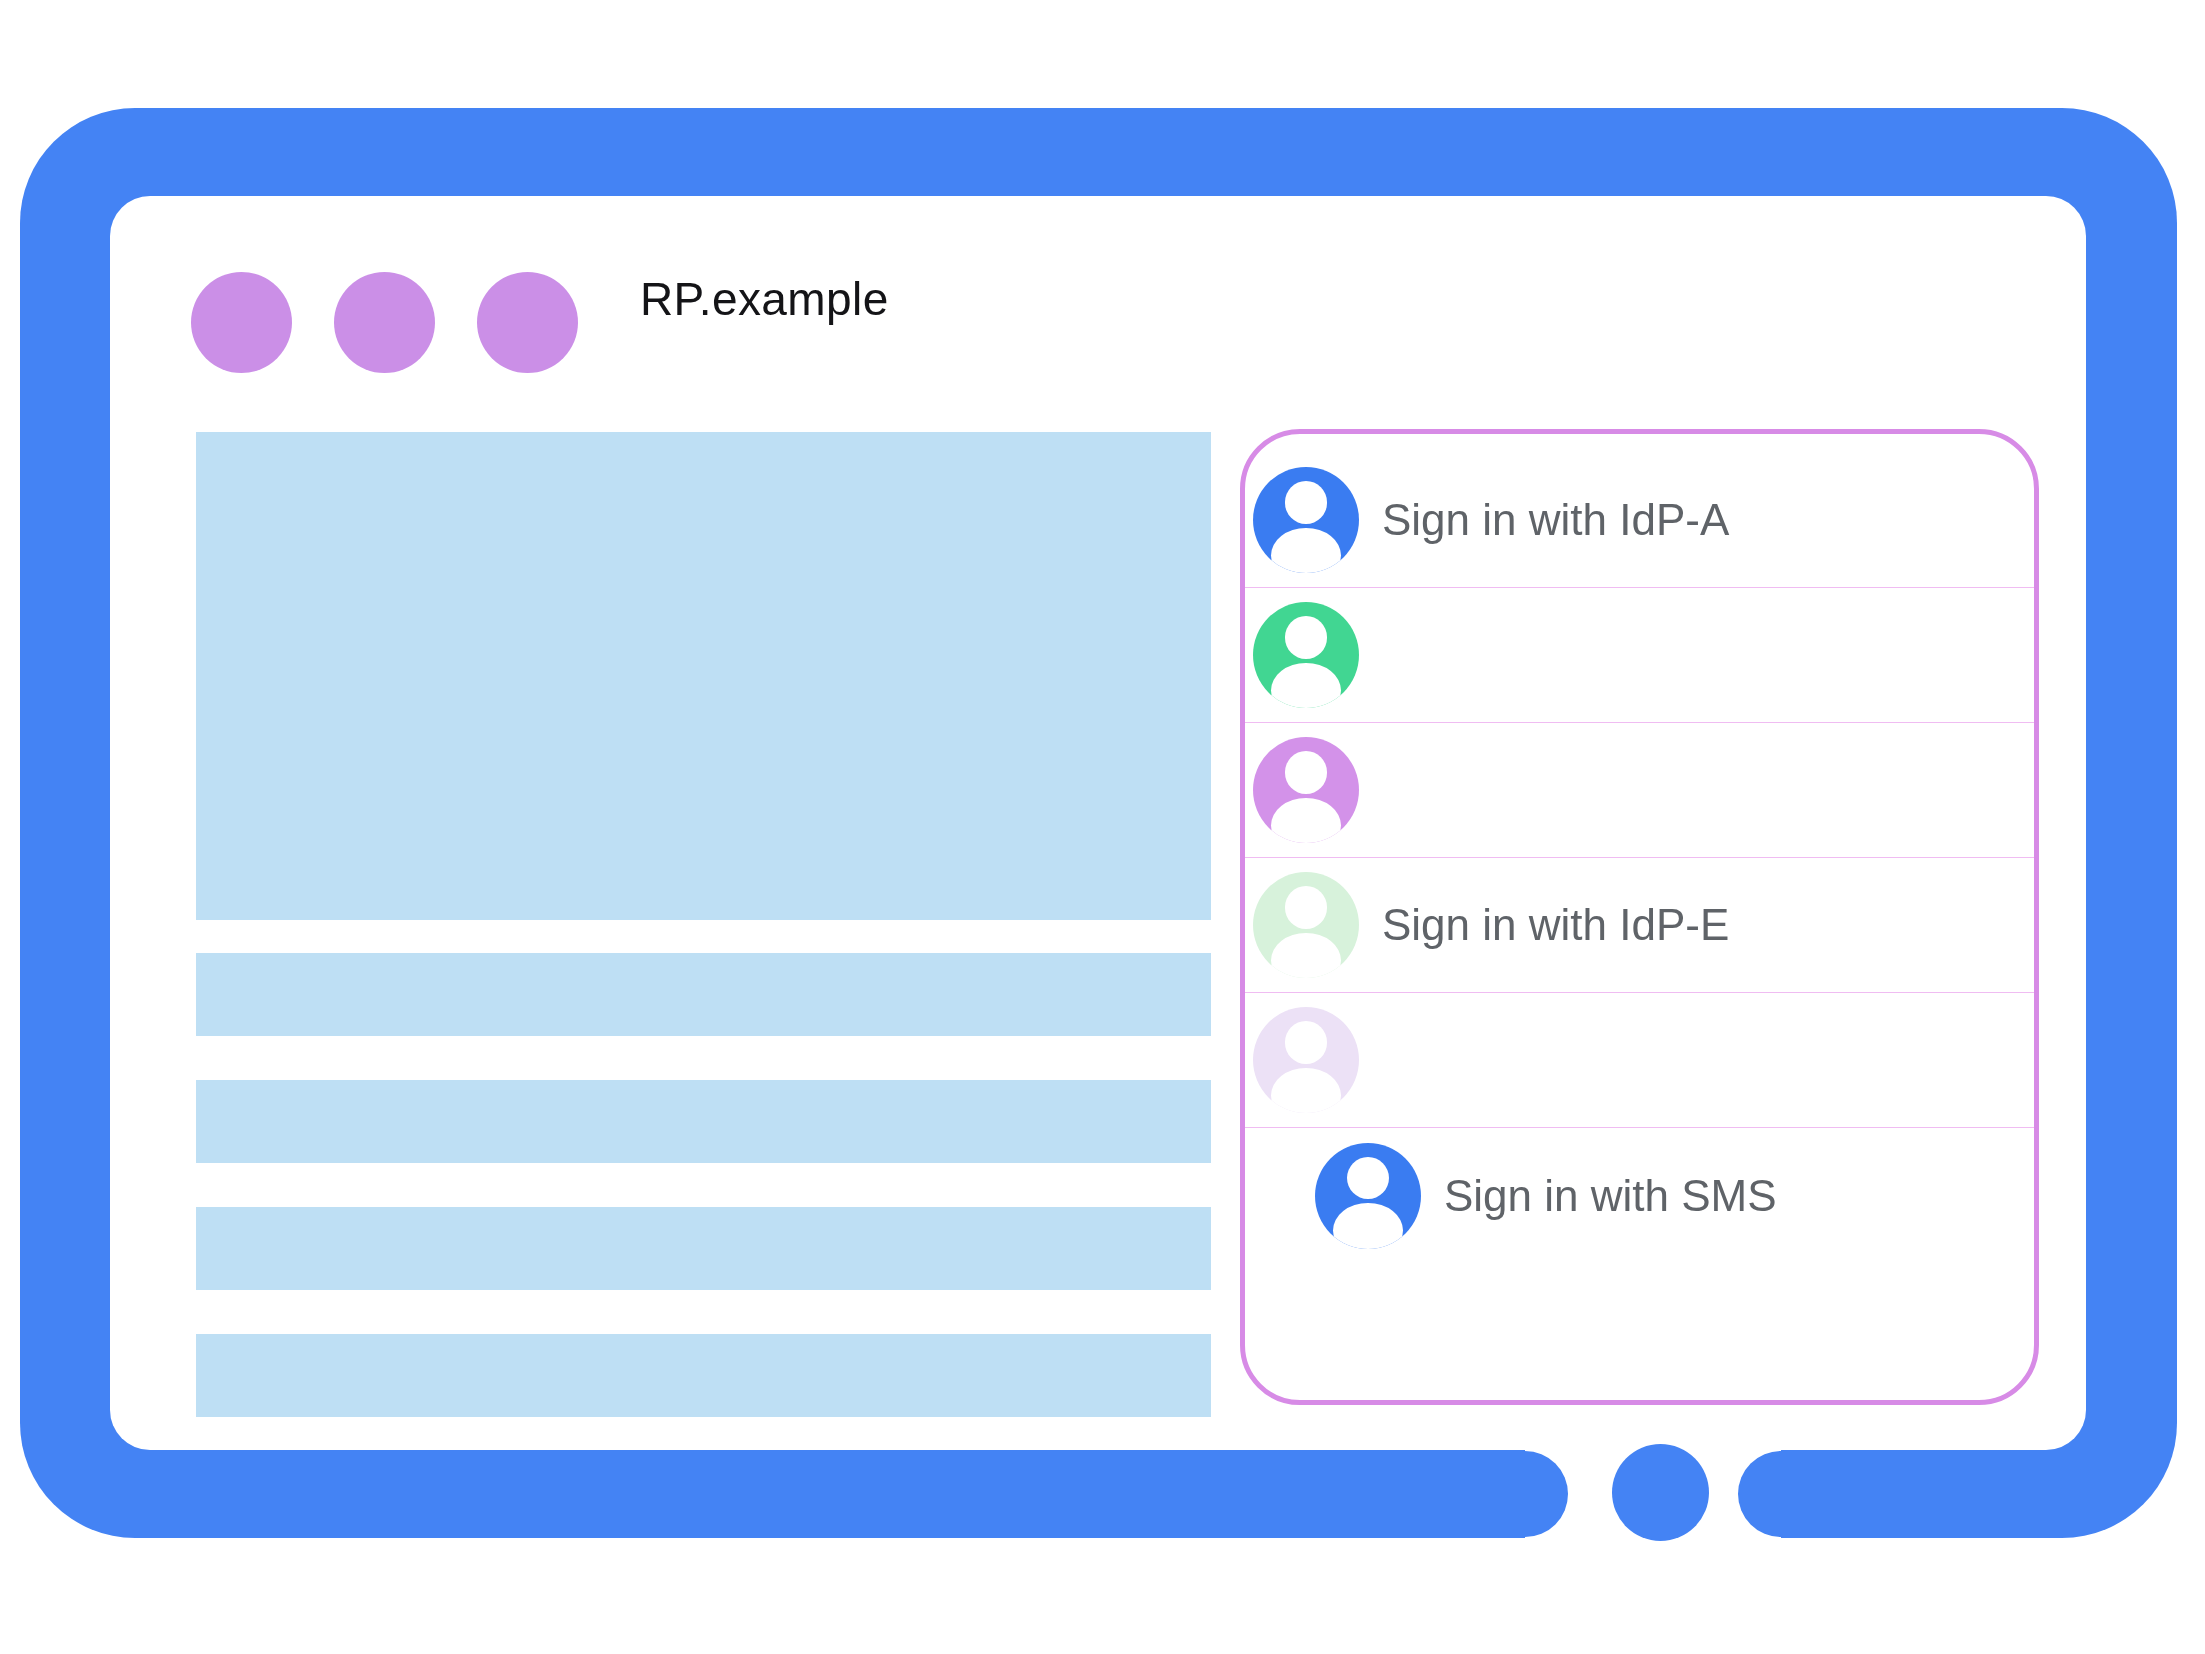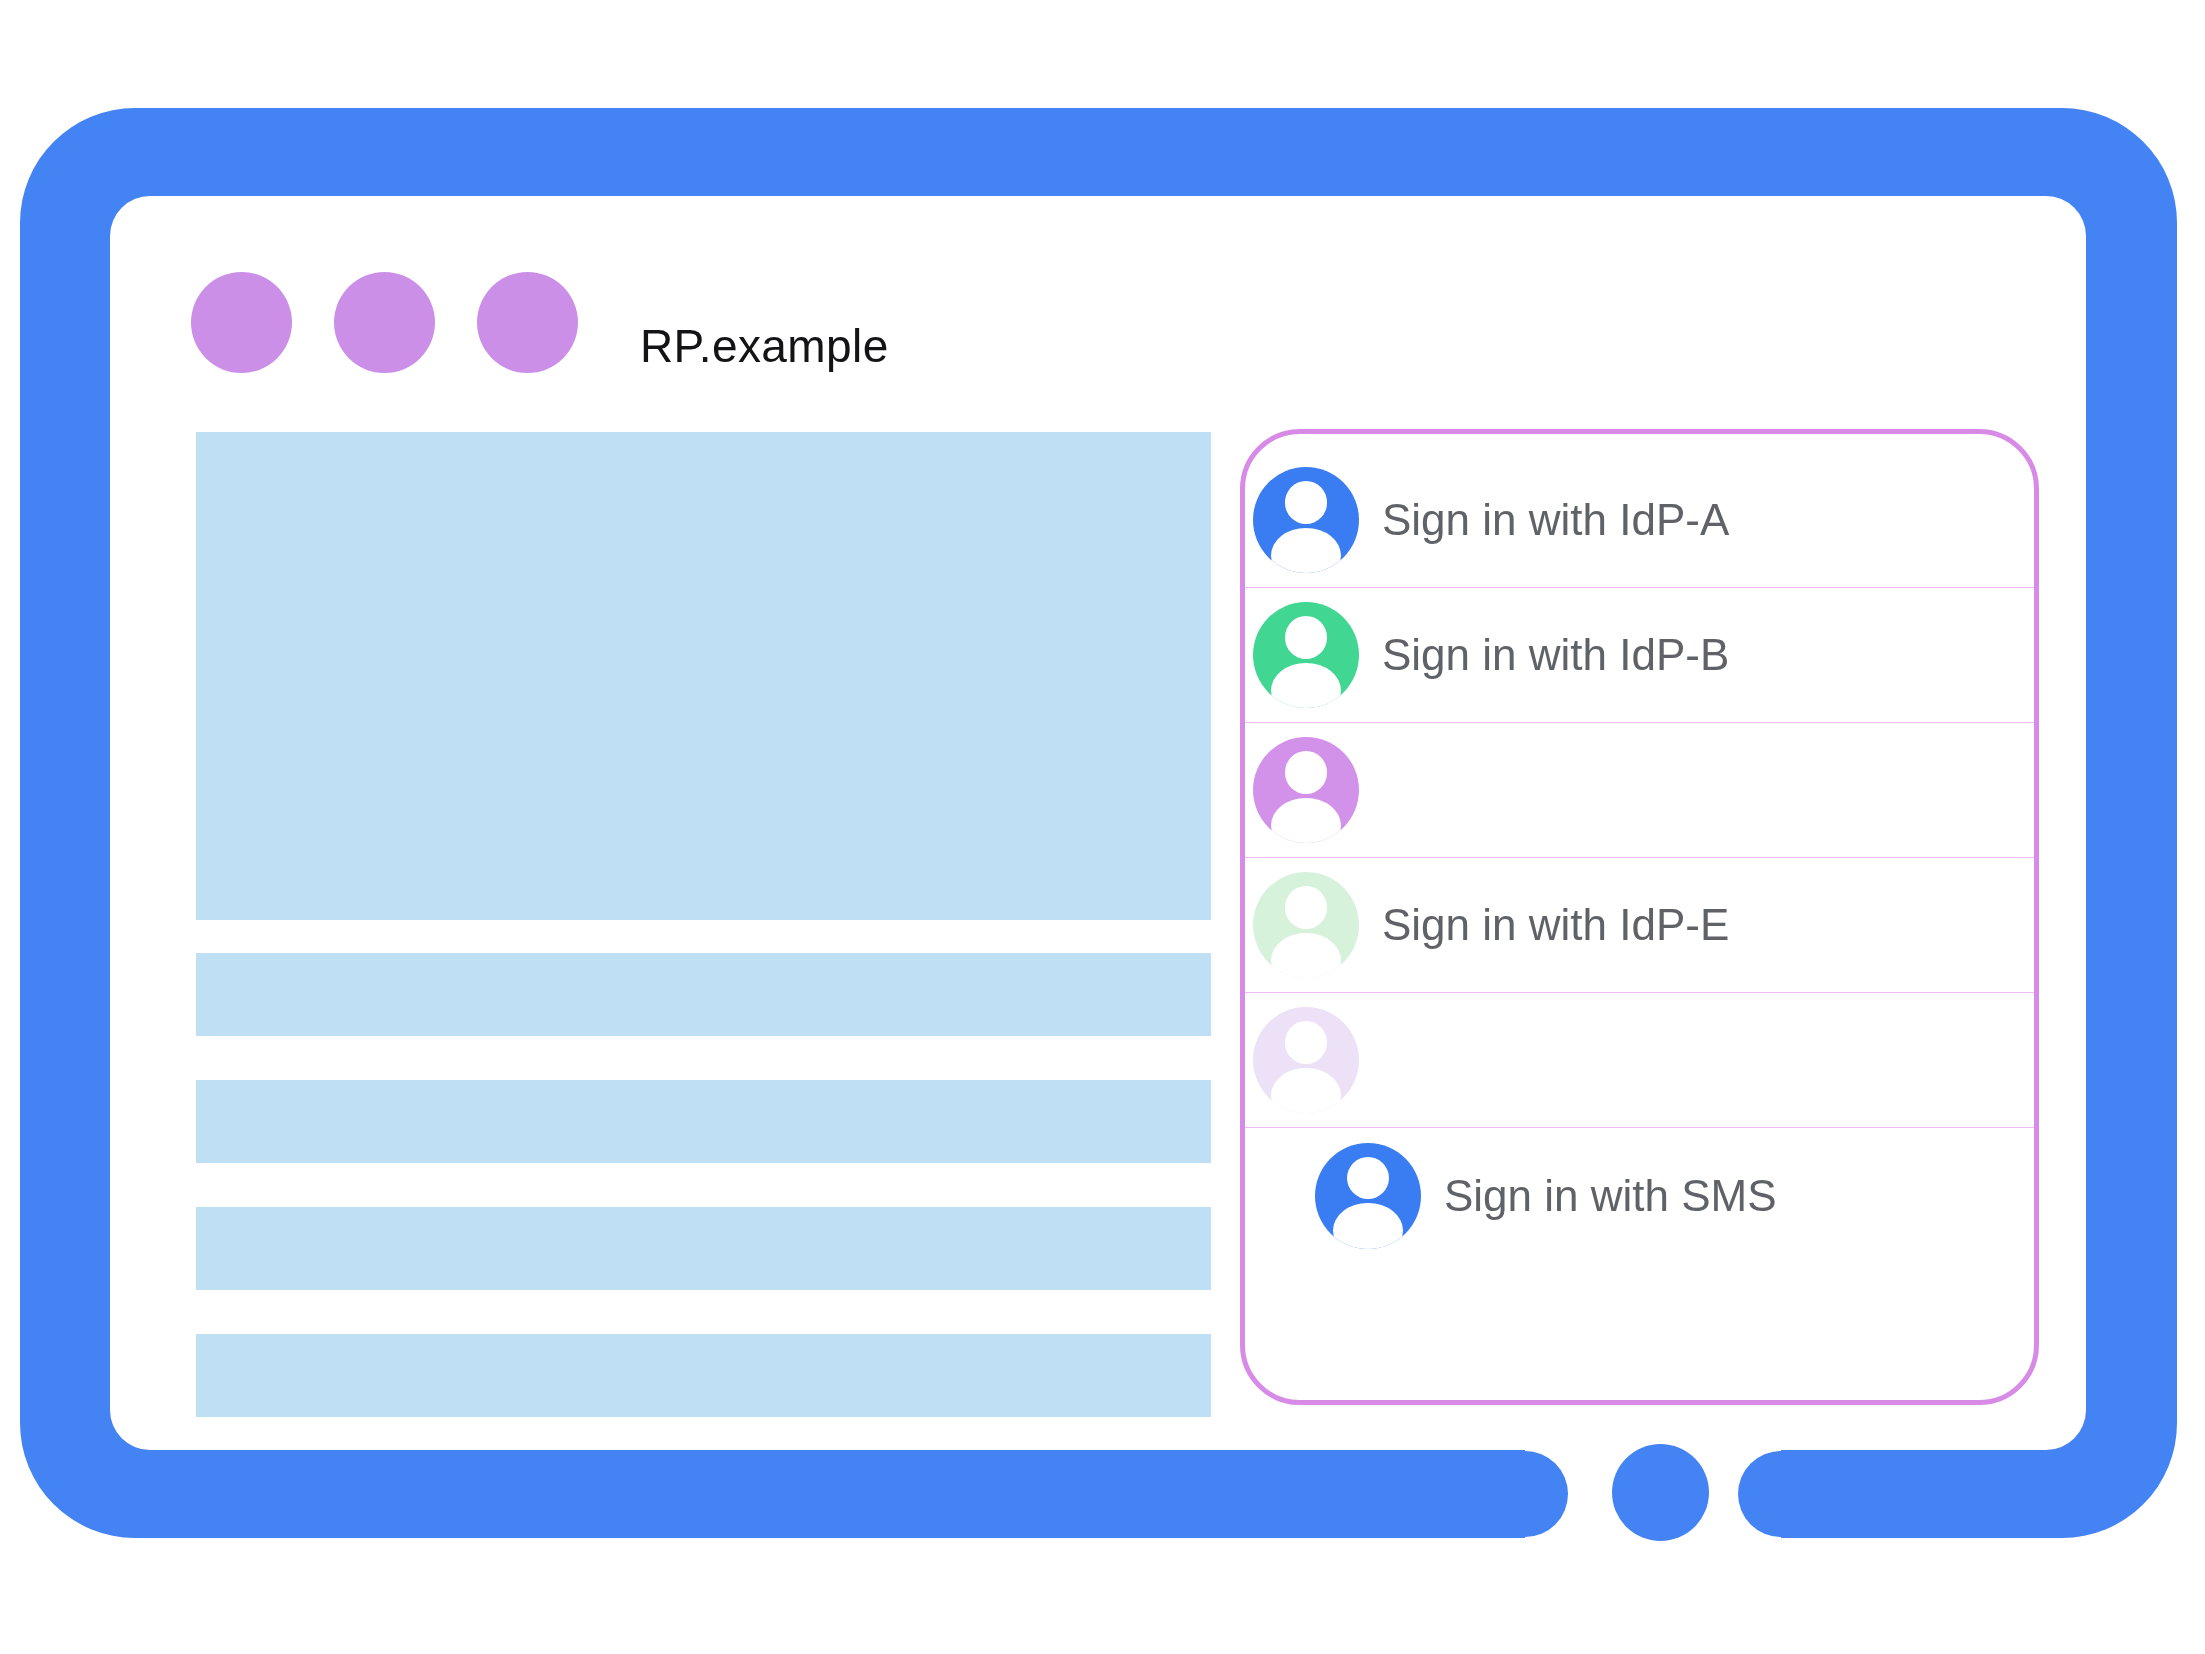--- a/index.html
+++ b/index.html
@@ -45,21 +45,21 @@
     border-radius:43px 0 0 43px;
   }
   .home-button{
     position:absolute;left:1612px;top:1444px;width:97px;height:97px;
     background:var(--frame);
     border-radius:50%;
   }
   
   .chrome-row{
     position:absolute;left:191px;top:272px;height:101px;
-    display:flex;align-items:flex-end;
+    display:flex;align-items:flex-start;
   }
   .window-dot{
     width:101px;height:101px;border-radius:50%;
     background:var(--window-dot);
     margin-right:42px;
     flex-shrink:0;
   }
   .page-title{
     margin-left:20px;
     font-size:46px;
@@ -152,21 +152,20 @@
           <span class="body"></span>
         </span>
       <span class="signin-label">Sign in with IdP-A</span>
     </div>
 
     <div class="signin-row">
       <span class="avatar" style="background: rgb(65, 214, 146);">
           <span class="head"></span>
           <span class="body"></span>
         </span>
-      <span class="signin-label">Sign in with IdP-B</span>
     </div>
 
     <div class="signin-row">
       <span class="avatar" style="background: rgb(211, 146, 233);">
           <span class="head"></span>
           <span class="body"></span>
         </span>
     </div>
 
 

